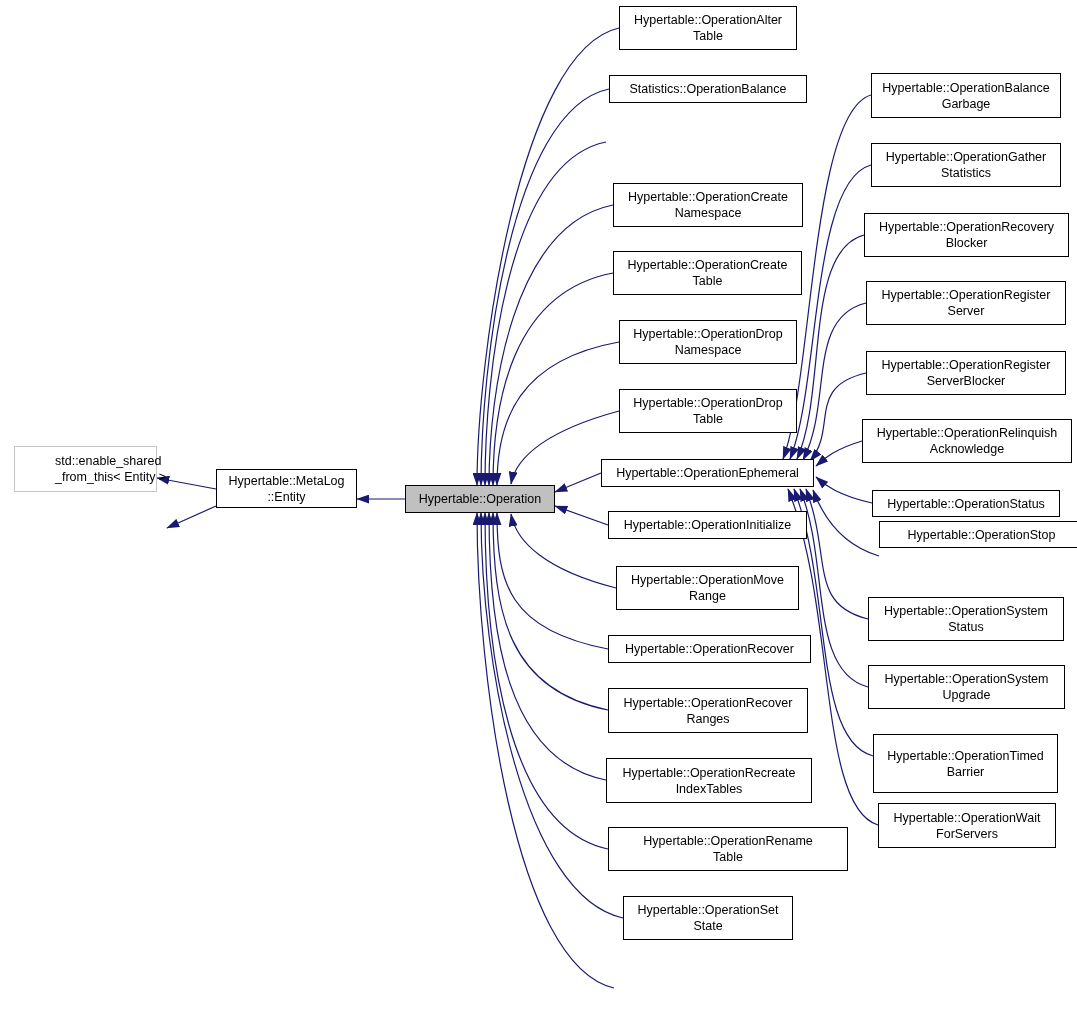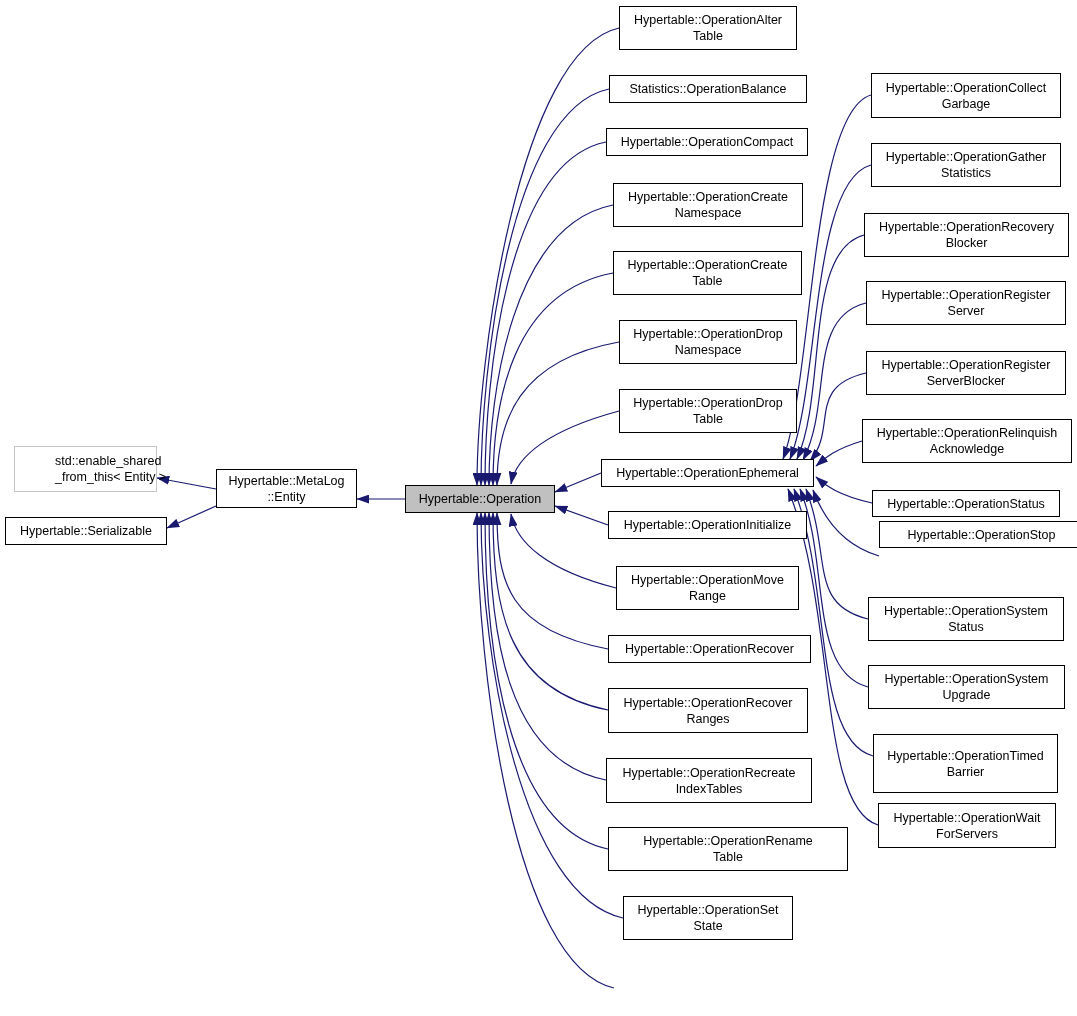--- a/index.html
+++ b/index.html
@@ -75,41 +75,35 @@
       <path class="edge" marker-end="url(#arrow)" d="M868,687 C808,671 830,562 800,489"></path>
       <path class="edge" marker-end="url(#arrow)" d="M873,756 C813,740 832,588 794,489"></path>
       <path class="edge" marker-end="url(#arrow)" d="M878,825 C818,807 836,608 788,489"></path>
     </g>
   </svg>
 
   <div class="node external" style="left:14px;top:446px;width:143px;height:46px">
     <div class="l">std::enable_shared</div>
     <div class="l">_from_this&lt; Entity &gt;</div>
   </div>
-  <div class="node" style="left:5px;top:517px;width:162px;height:28px">
-    <div class="l">Hypertable::Serializable</div>
-  </div>
   <div class="node" style="left:216px;top:469px;width:141px;height:39px">
     <div class="l">Hypertable::MetaLog</div>
     <div class="l">::Entity</div>
   </div>
 
   <div class="node current" style="left:405px;top:485px;width:150px;height:28px">
     <div class="l">Hypertable::Operation</div>
   </div>
 
   <div class="node" style="left:619px;top:6px;width:178px;height:44px">
     <div class="l">Hypertable::OperationAlter</div>
     <div class="l">Table</div>
   </div>
   <div class="node" style="left:609px;top:75px;width:198px;height:28px">
     <div class="l">Statistics::OperationBalance</div>
-  </div>
-  <div class="node" style="left:606px;top:128px;width:202px;height:28px">
-    <div class="l">Hypertable::OperationCompact</div>
   </div>
   <div class="node" style="left:613px;top:183px;width:190px;height:44px">
     <div class="l">Hypertable::OperationCreate</div>
     <div class="l">Namespace</div>
   </div>
   <div class="node" style="left:613px;top:251px;width:189px;height:44px">
     <div class="l">Hypertable::OperationCreate</div>
     <div class="l">Table</div>
   </div>
   <div class="node" style="left:619px;top:320px;width:178px;height:44px">
@@ -144,21 +138,21 @@
   <div class="node" style="left:608px;top:827px;width:240px;height:44px">
     <div class="l">Hypertable::OperationRename</div>
     <div class="l">Table</div>
   </div>
   <div class="node" style="left:623px;top:896px;width:170px;height:44px">
     <div class="l">Hypertable::OperationSet</div>
     <div class="l">State</div>
   </div>
 
   <div class="node" style="left:871px;top:73px;width:190px;height:45px">
-    <div class="l">Hypertable::OperationCollect</div>
+    <div class="l">Hypertable::OperationBalance</div>
     <div class="l">Garbage</div>
   </div>
   <div class="node" style="left:871px;top:143px;width:190px;height:44px">
     <div class="l">Hypertable::OperationGather</div>
     <div class="l">Statistics</div>
   </div>
   <div class="node" style="left:864px;top:213px;width:205px;height:44px">
     <div class="l">Hypertable::OperationRecovery</div>
     <div class="l">Blocker</div>
   </div>

